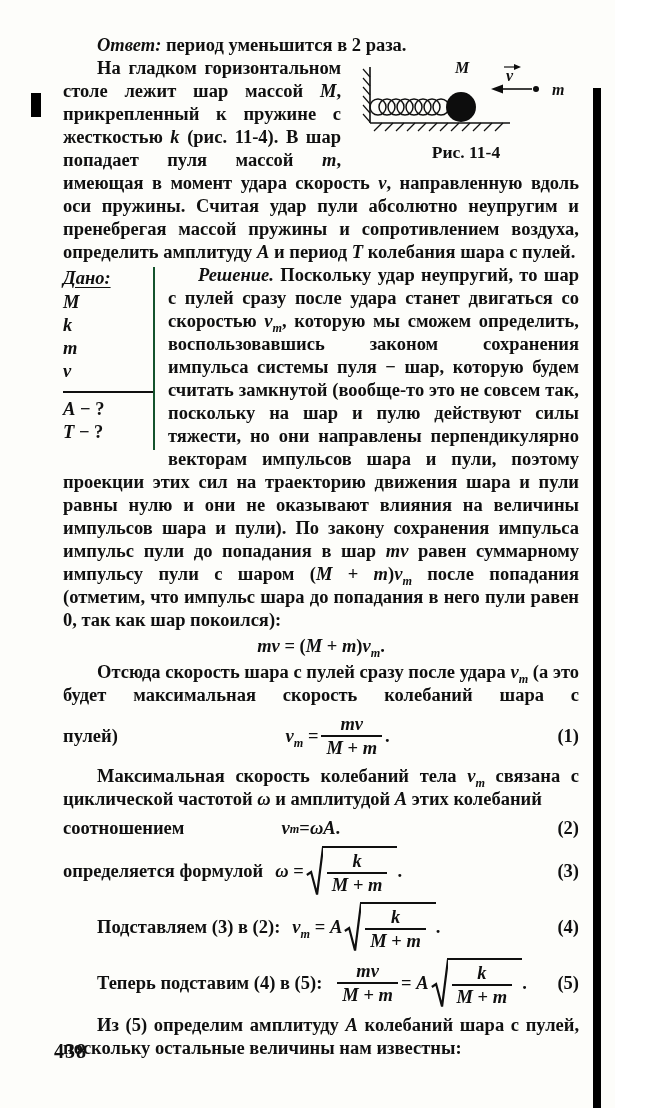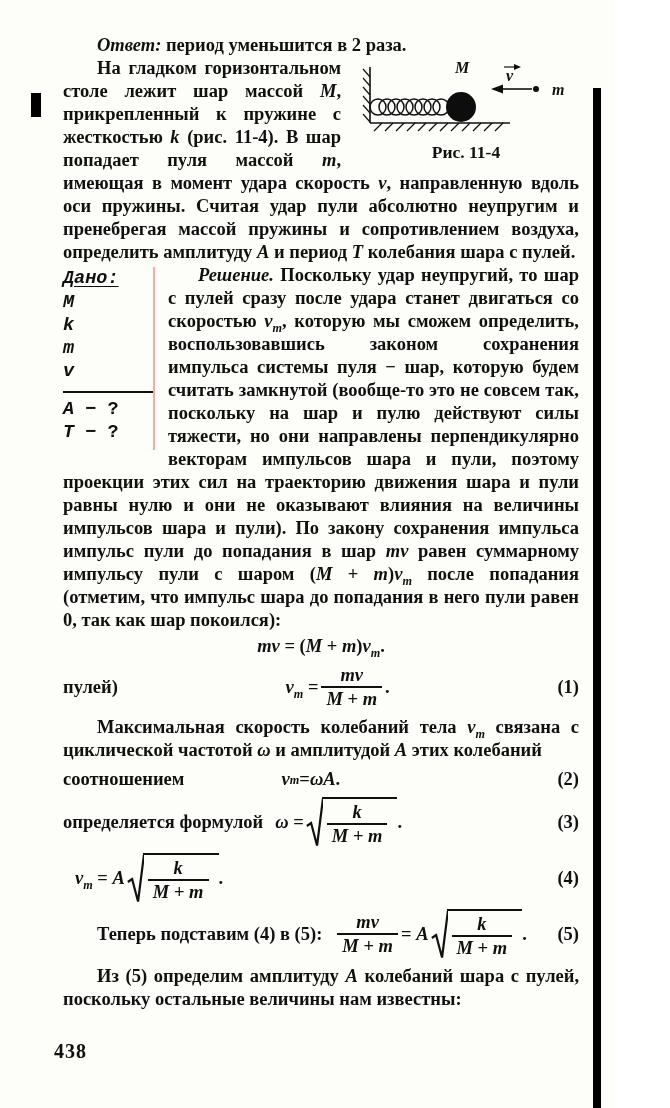--- a/index.html
+++ b/index.html
@@ -19,21 +19,21 @@
   .fig-svg{display:block;width:212px;height:78px;margin:0 auto;}
   .fig-caption{text-align:center;font-size:17.5px;margin-top:4px;}
   .s{stroke:#101010;stroke-width:1.6;}
   .sh{stroke:#101010;stroke-width:1.2;}
   .coil{fill:none;stroke:#101010;stroke-width:1.5;}
   .ball{fill:#0d0d0d;}
   .bullet{fill:#0d0d0d;}
   .ah{fill:#0d0d0d;}
   .flabel{font-family:"Liberation Serif",serif;font-style:italic;font-weight:700;font-size:16px;fill:#101010;}
   
-  .given{float:left;width:82px;padding:0 8px 6px 0;border-right:2px solid #fca5a5;margin:3px 13px 10px 0;font-family:Liberation Mono, monospace;}
+  .given{float:left;width:82px;padding:0 8px 6px 0;border-right:2px solid #14532d;margin:3px 13px 10px 0;}
   .given-label{font-style:italic;text-decoration:underline;text-underline-offset:3px;margin-bottom:1px;}
   .given-item{line-height:23px;}
   .given-divider{border-top:2px solid #101010;margin:8px -8px 5px 0;}
   .sol-p{text-indent:30px;}
   
   .eq-centered{text-align:center;margin:3px 0;}
   .eqrow{display:flex;align-items:center;margin:6px 0;}
   .eq-left{white-space:nowrap;}
   .eq-left.ind{padding-left:34px;}
   .eq-mid{flex:1;text-align:center;}
@@ -136,20 +136,21 @@
       <div class="given-item it">v</div>
       <div class="given-divider"></div>
       <div class="given-item"><span class="it">A</span><span> − ?</span></div>
       <div class="given-item"><span class="it">T</span><span> − ?</span></div>
     </aside>
     <p class="jp sol-p"><span class="bi">Решение.</span><span><span> Поскольку удар неупругий, то шар с пулей сразу после удара станет двигаться со скоростью </span><span class="it">v</span><sub class="it">m</sub><span>, которую мы сможем определить, воспользовавшись законом сохранения импульса системы пуля − шар, которую будем считать замкнутой (вообще-то это не совсем так, поскольку на шар и пулю действуют силы тяжести, но они направлены перпендикулярно векторам импульсов шара и пули, поэтому проекции этих сил на траекторию движения шара и пули равны нулю и они не оказывают влияния на величины импульсов шара и пули). По закону сохранения импульса импульс пули до попадания в шар </span><span class="it">mv</span><span> равен суммарному импульсу пули с шаром (</span><span class="it">M</span><span> + </span><span class="it">m</span><span>)</span><span class="it">v</span><sub class="it">m</sub><span> после попадания (отметим, что импульс шара до попадания в него пули равен 0, так как шар покоился):</span></span></p>
   </div>
 
   <div class="eq-centered"><span class="it">mv</span><span> = (</span><span class="it">M</span><span> + </span><span class="it">m</span><span>)</span><span class="it">v</span><sub class="it">m</sub><span>.</span></div>
 
+  <p class="jp indent jl"><span>Отсюда скорость шара с пулей сразу после удара </span><span class="it">v</span><sub class="it">m</sub><span> (а это будет максимальная скорость колебаний шара с</span></p>
 
   <div class="eqrow">
     <span class="eq-left"><span>пулей)</span></span>
     <span class="eq-mid"><span class="formula">
           <span><span class="it">v</span><sub class="it">m</sub><span> = </span></span>
           <span class="frac">
             <span class="num"><span class="it">mv</span></span>
             <span class="den"><span class="it">M</span><span> + </span><span class="it">m</span></span>
           </span>
           <span><span>.</span></span>
@@ -180,20 +181,21 @@
         <span class="sqrt"><svg class="rad" viewBox="0 0 20 100" preserveAspectRatio="none">
             <polyline points="1,58 6,52 13,97 20,3" fill="none" stroke="#101010" stroke-width="2.2" vector-effect="non-scaling-stroke"></polyline>
           </svg><span class="radicand"><span class="frac"><span class="num"><span class="it">k</span></span><span class="den"><span class="it">M</span><span> + </span><span class="it">m</span></span></span></span></span>
         <span><span> .</span></span>
       </span>
     <span class="spacer"></span>
     <span class="eq-num">(3)</span>
   </div>
 
   <div class="eqrow">
+    <span class="eq-left ind"><span>Подставляем (3) в (2):</span></span>
     <span class="formula gap">
         <span><span class="it">v</span><sub class="it">m</sub><span> = </span><span class="it">A</span></span>
         <span class="sqrt"><svg class="rad" viewBox="0 0 20 100" preserveAspectRatio="none">
             <polyline points="1,58 6,52 13,97 20,3" fill="none" stroke="#101010" stroke-width="2.2" vector-effect="non-scaling-stroke"></polyline>
           </svg><span class="radicand"><span class="frac"><span class="num"><span class="it">k</span></span><span class="den"><span class="it">M</span><span> + </span><span class="it">m</span></span></span></span></span>
         <span><span> .</span></span>
       </span>
     <span class="spacer"></span>
     <span class="eq-num">(4)</span>
   </div>

